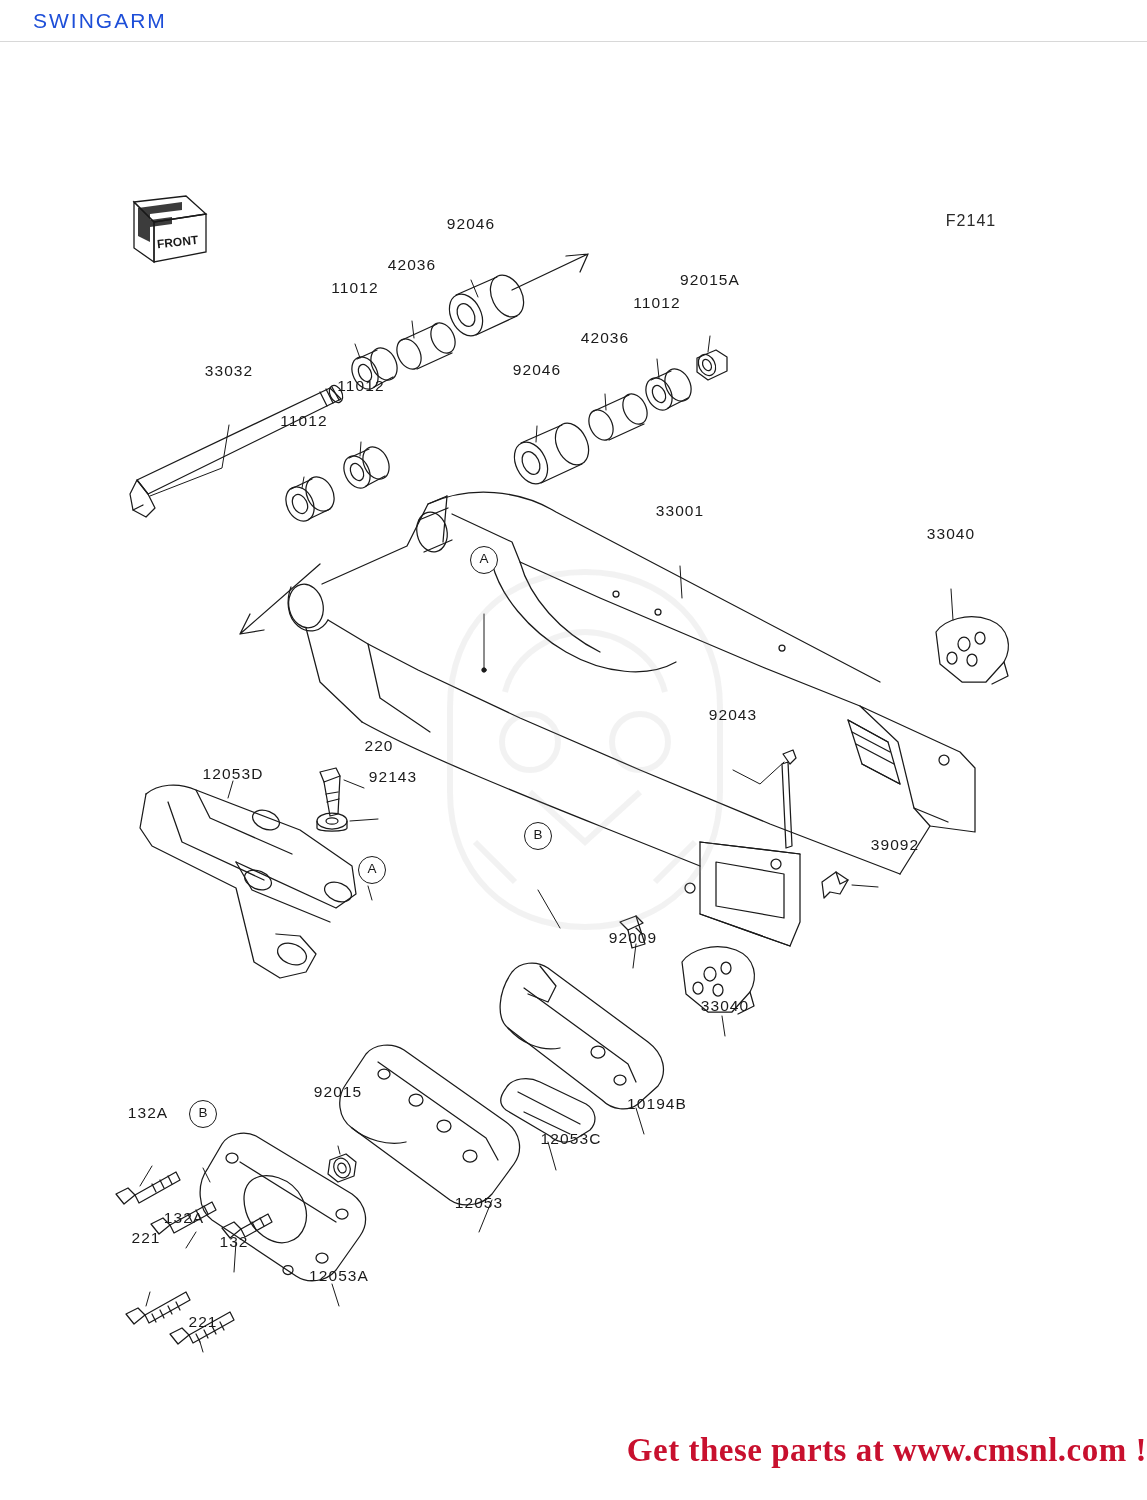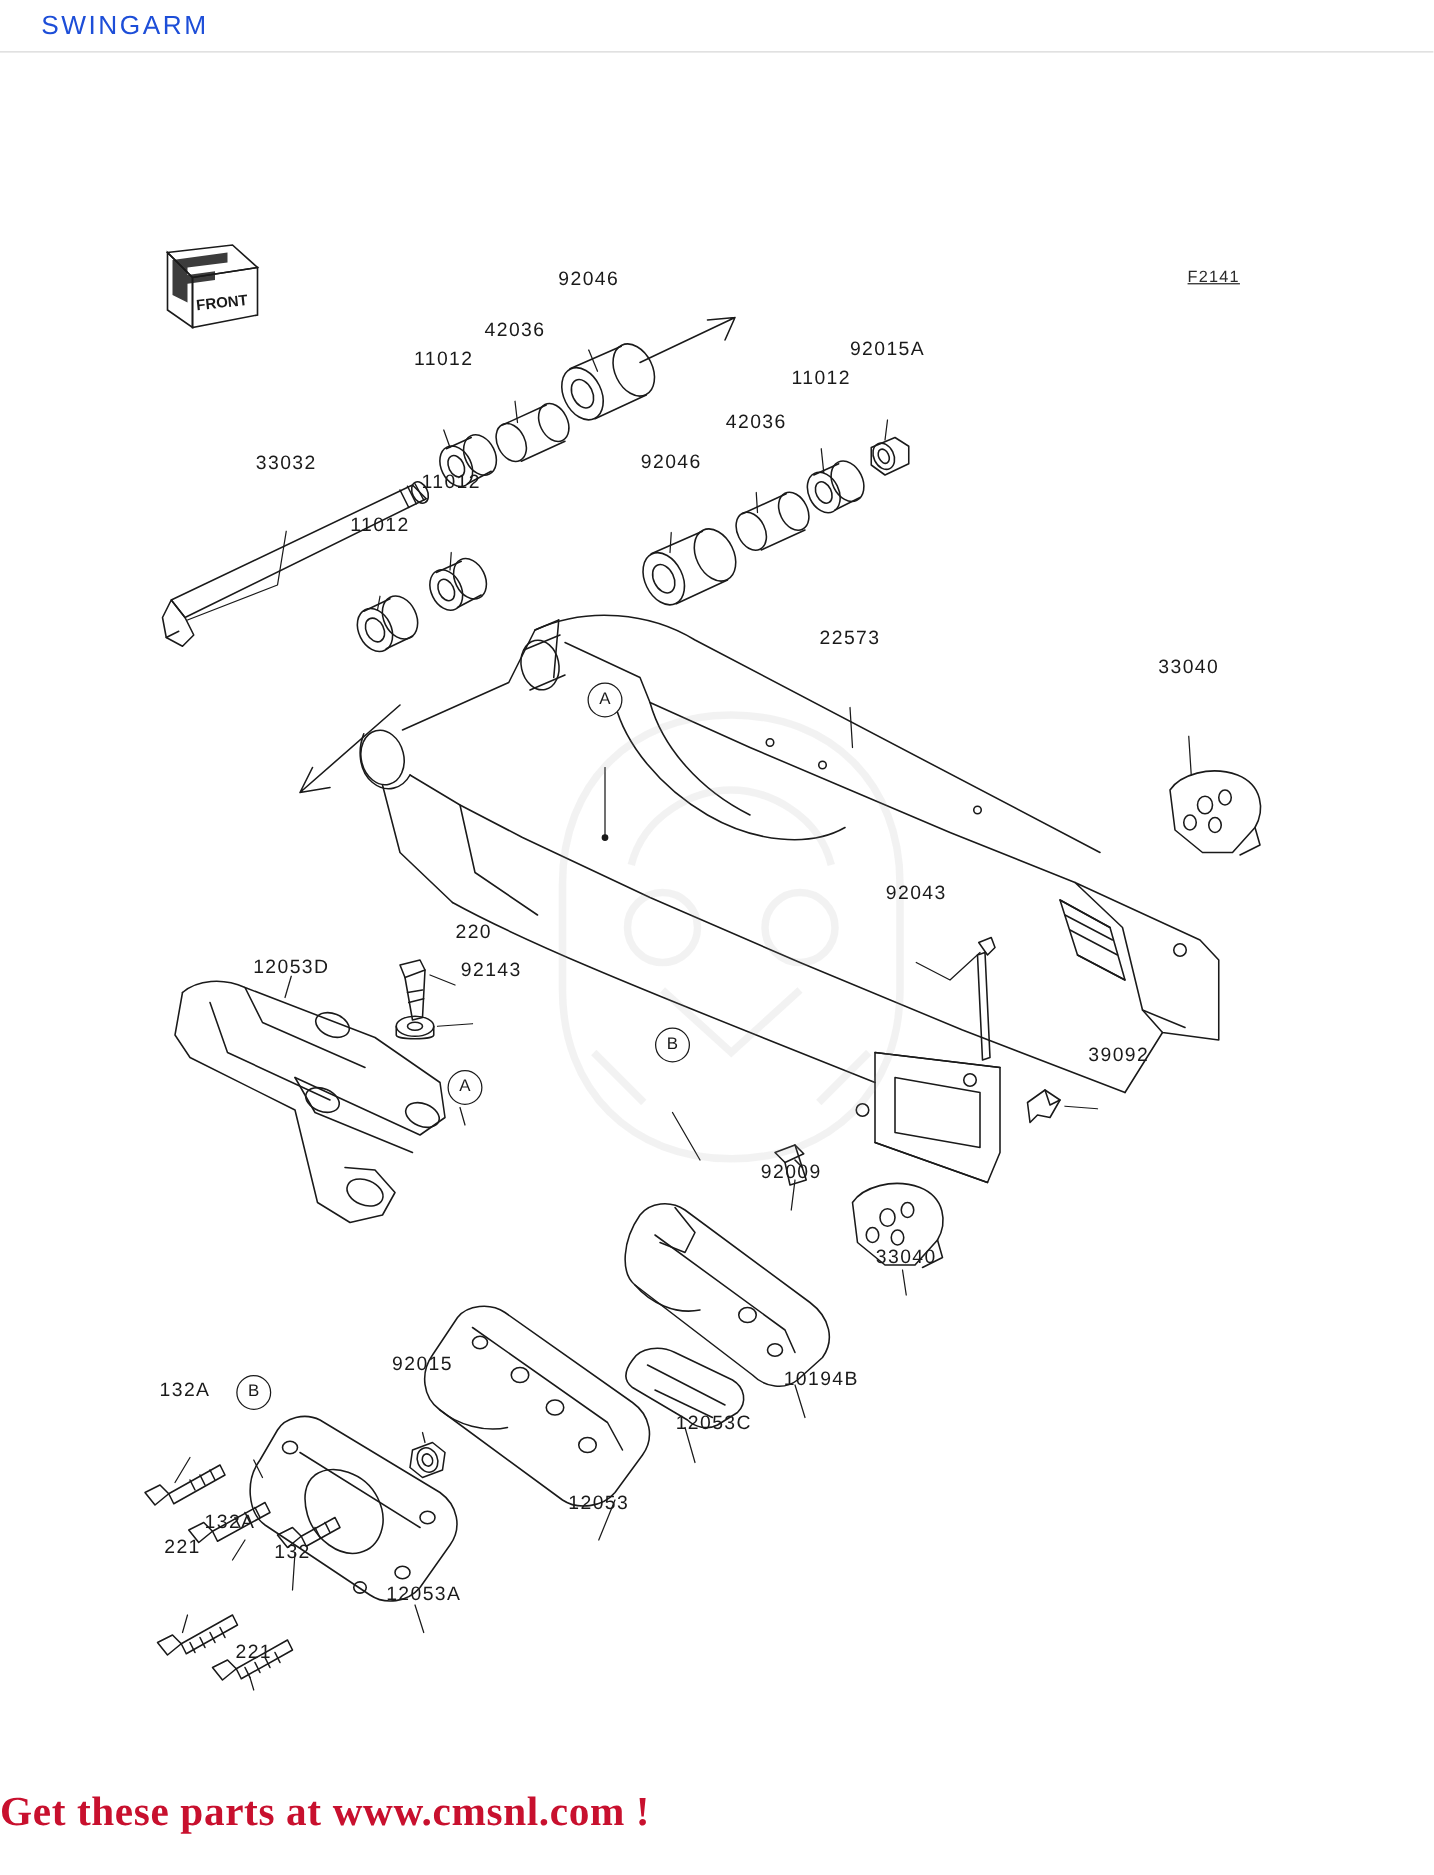--- a/index.html
+++ b/index.html
@@ -54,25 +54,24 @@
     font-size: 15.5px;
     letter-spacing: 1.1px;
     color: #1a1a1a;
     white-space: nowrap;
     transform: translate(-50%, -50%);
     user-select: none;
   }
   .sheet-code {
     position: absolute;
     font-family: "Liberation Sans", sans-serif;
-    font-size: 13px;
+    font-size: 16px;
     letter-spacing: 1px;
     color: #2a2a2a;
     transform: translate(-50%, -50%);
-    text-decoration: underline;
   }
   .callout {
     position: absolute;
     width: 26px;
     height: 26px;
     border: 1.3px solid #1a1a1a;
     border-radius: 50%;
     transform: translate(-50%, -50%);
     font-size: 13.5px;
     line-height: 24px;
@@ -111,21 +110,21 @@
     color: #cfcfcf;
     pointer-events: none;
     opacity: 0.85;
   }
   
   #footer {
     position: absolute;
     left: 0;
     top: 1432px;
     width: 1147px;
-    text-align: left;
+    text-align: right;
     font-family: "Liberation Serif", serif;
     font-weight: bold;
     font-size: 33px;
     color: #c8102e;
     letter-spacing: 0.5px;
   }
 </style>
 </head>
 <body>
 
@@ -441,21 +440,21 @@
     <div class="part-label" style="left:471px; top:182px;">92046</div>
     <div class="part-label" style="left:412px; top:223px;">42036</div>
     <div class="part-label" style="left:355px; top:246px;">11012</div>
     <div class="part-label" style="left:710px; top:238px;">92015A</div>
     <div class="part-label" style="left:657px; top:261px;">11012</div>
     <div class="part-label" style="left:605px; top:296px;">42036</div>
     <div class="part-label" style="left:537px; top:328px;">92046</div>
     <div class="part-label" style="left:229px; top:329px;">33032</div>
     <div class="part-label" style="left:361px; top:344px;">11012</div>
     <div class="part-label" style="left:304px; top:379px;">11012</div>
-    <div class="part-label" style="left:680px; top:469px;">22573</div>
+    <div class="part-label" style="left:680px; top:469px;">33001</div>
     <div class="part-label" style="left:951px; top:492px;">33040</div>
     <div class="part-label" style="left:233px; top:684px;margin-top:48px;">12053D</div>
     <div class="part-label" style="left:379px; top:704px;">220</div>
     <div class="part-label" style="left:733px; top:673px;">92043</div>
     <div class="part-label" style="left:393px; top:735px;">92143</div>
     <div class="part-label" style="left:895px; top:803px;">39092</div>
     <div class="part-label" style="left:633px; top:896px;">92009</div>
     <div class="part-label" style="left:725px; top:964px;">33040</div>
     <div class="part-label" style="left:657px; top:1062px;">10194B</div>
     <div class="part-label" style="left:338px; top:1050px;">92015</div>

